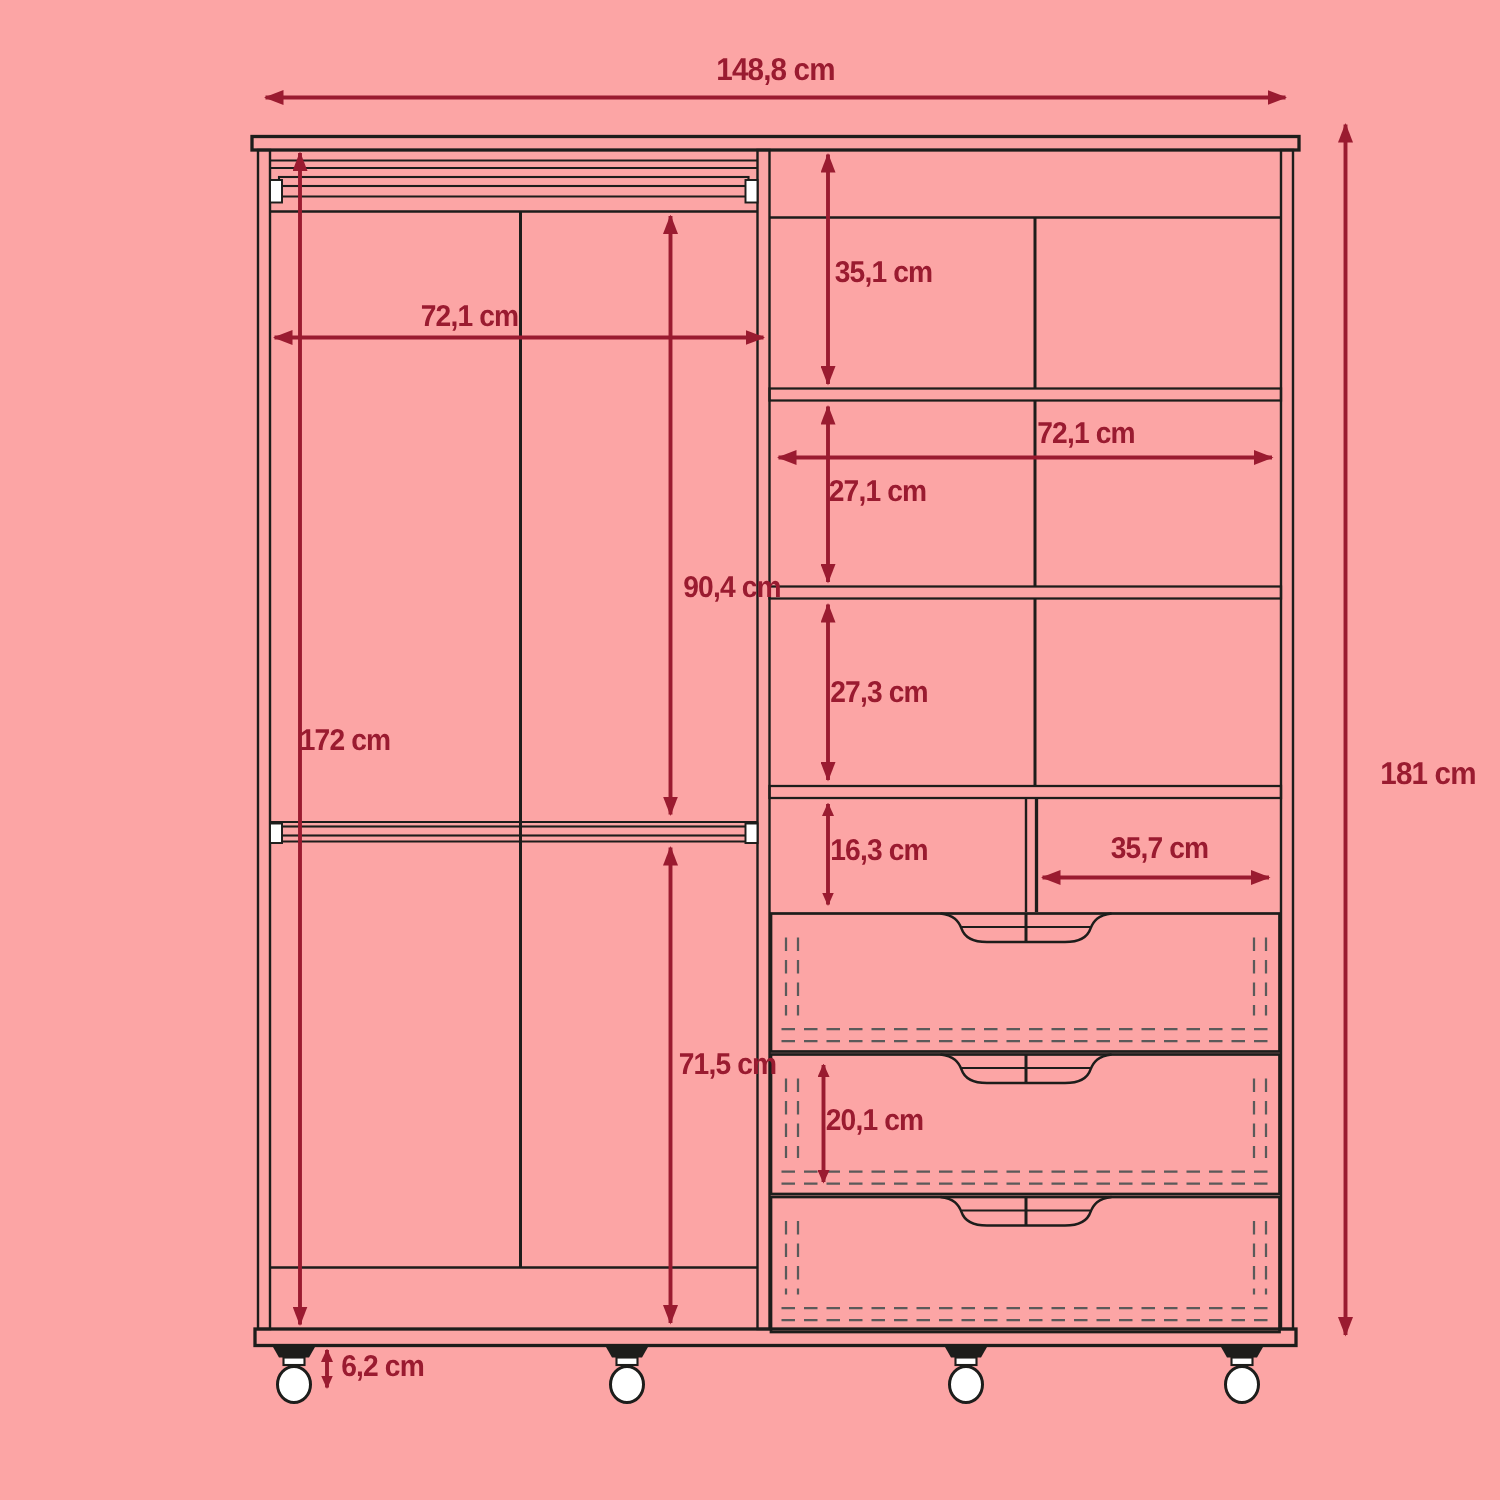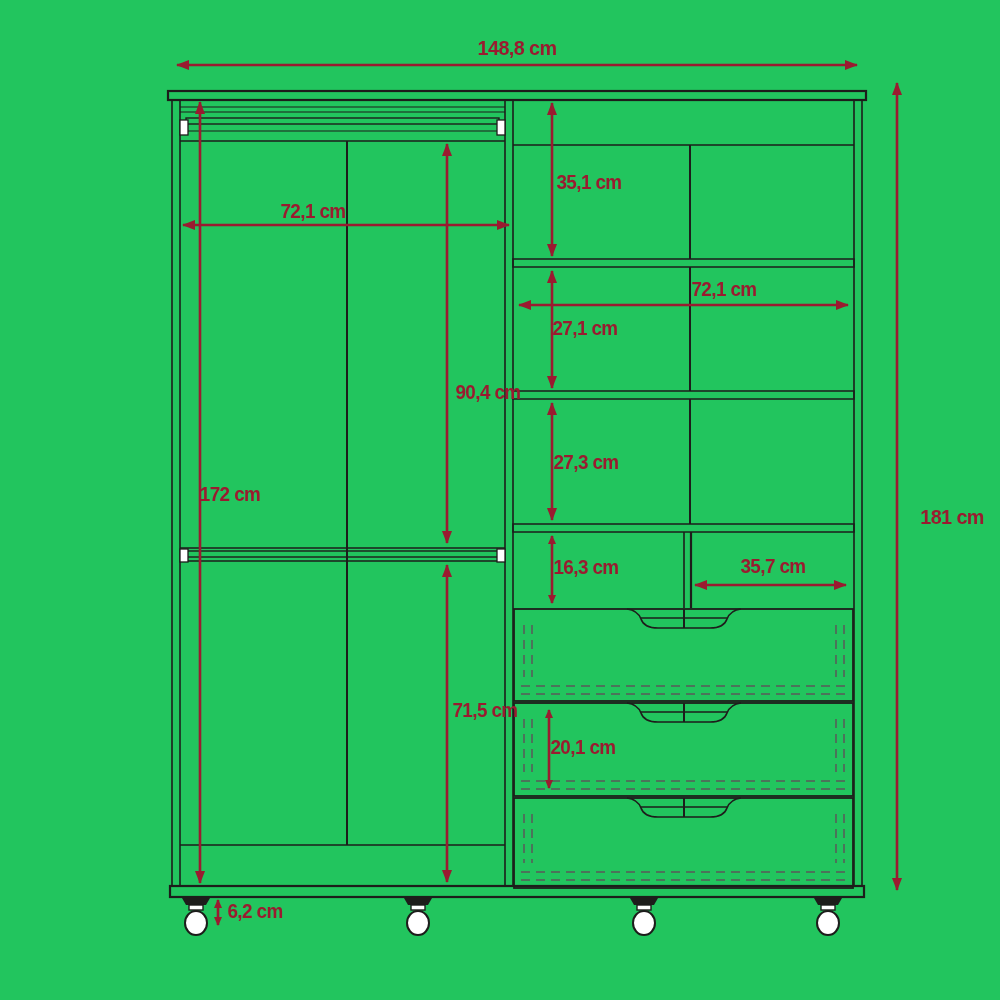--- a/index.html
+++ b/index.html
@@ -1,19 +1,19 @@
 <!DOCTYPE html>
 <html><head>
 <meta charset="utf-8">
 <style>
   html,body{margin:0;padding:0;background:#ffffff;}
   .stage{
     position:relative;
     width:1000px;height:1000px;
-    background:#22c55e;
+    background:#fca5a5;
     font-family:"Liberation Sans", sans-serif;
     overflow:hidden;
   }
   .stage svg{position:absolute;left:0;top:0;}
   .dim{
     position:absolute;
     color:#9A1B30;
     font-weight:700;
     font-size:20px;
     letter-spacing:-0.6px;

